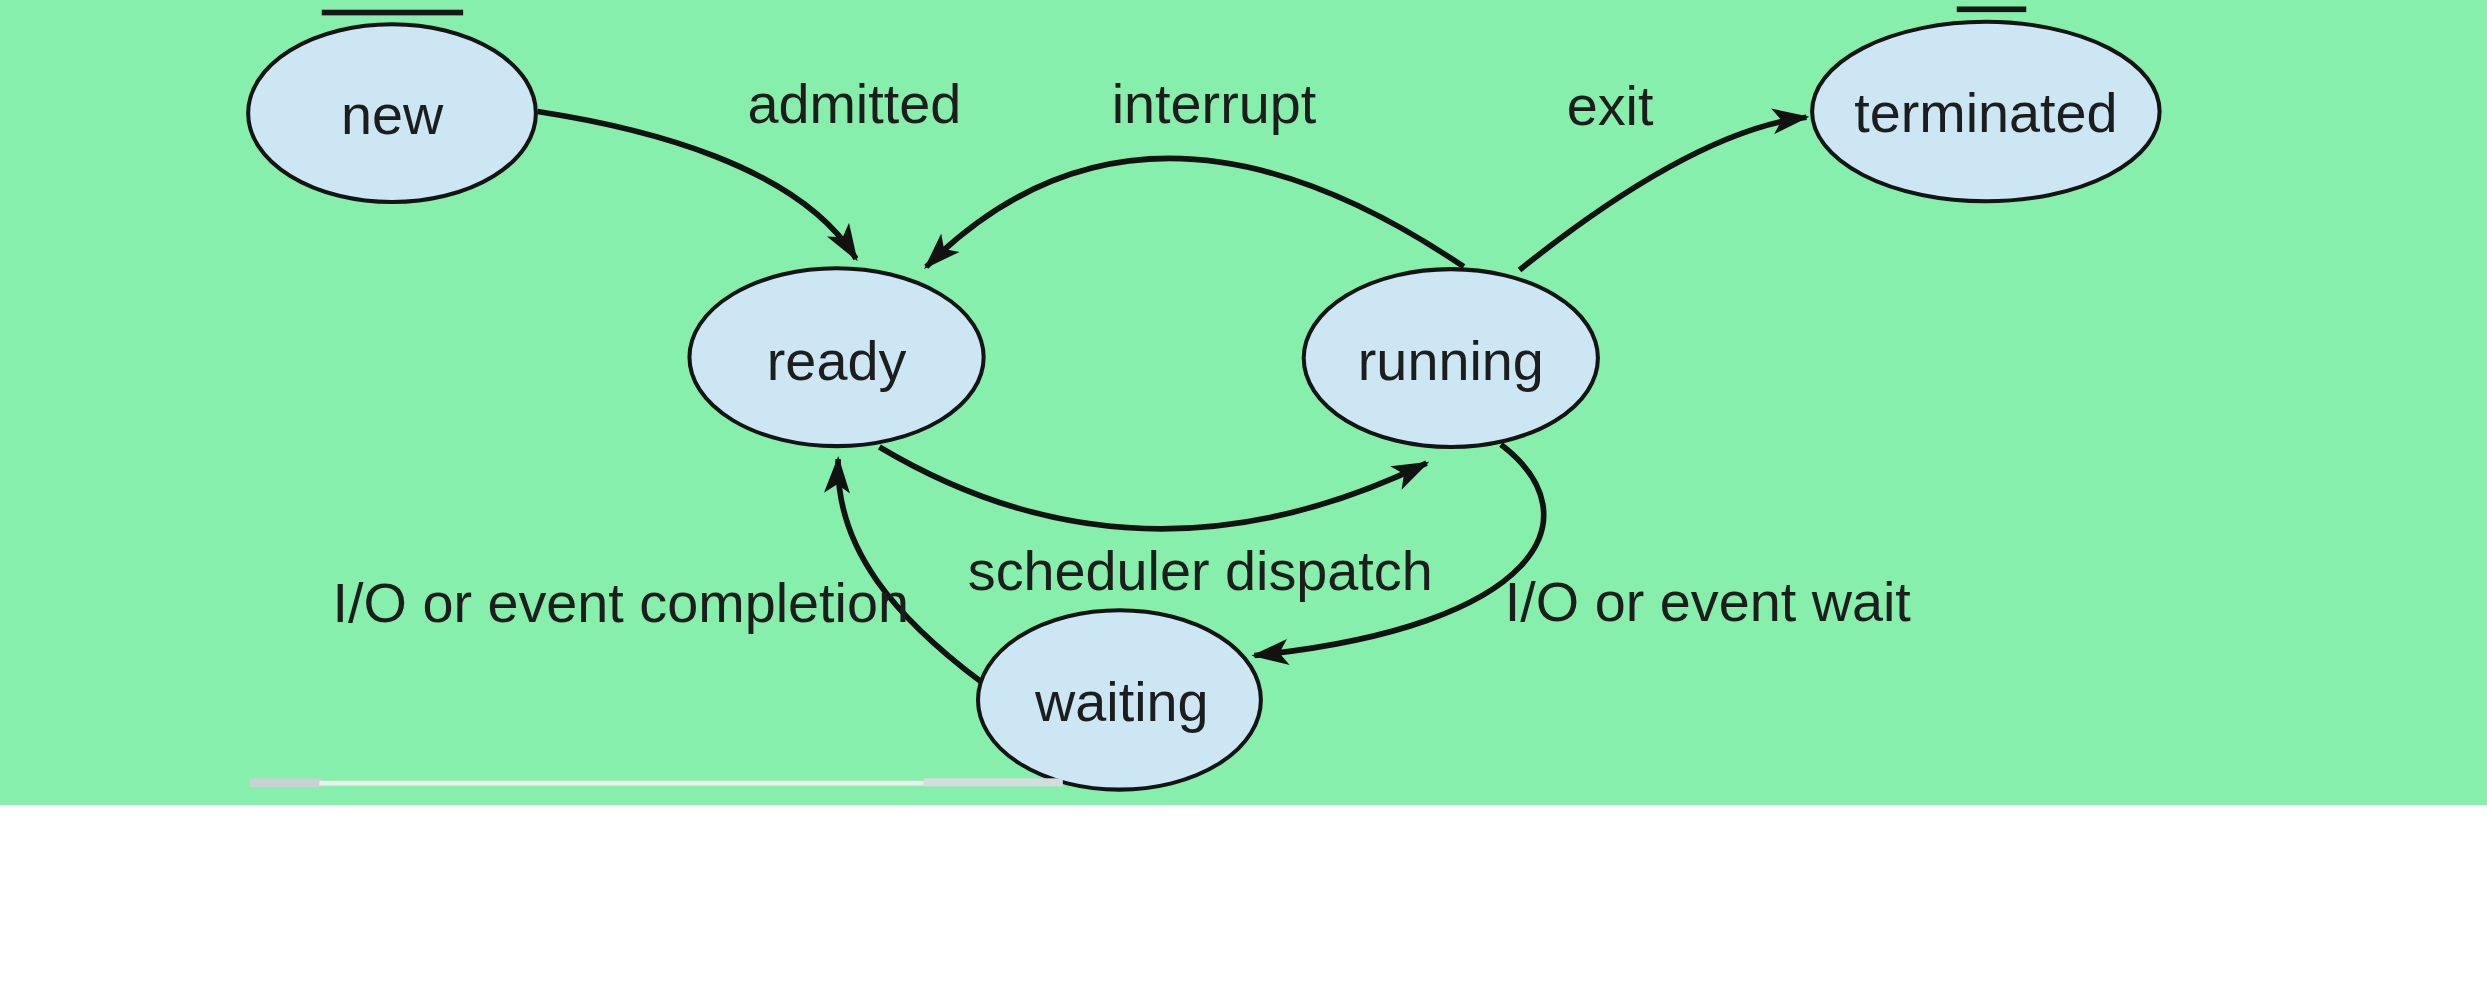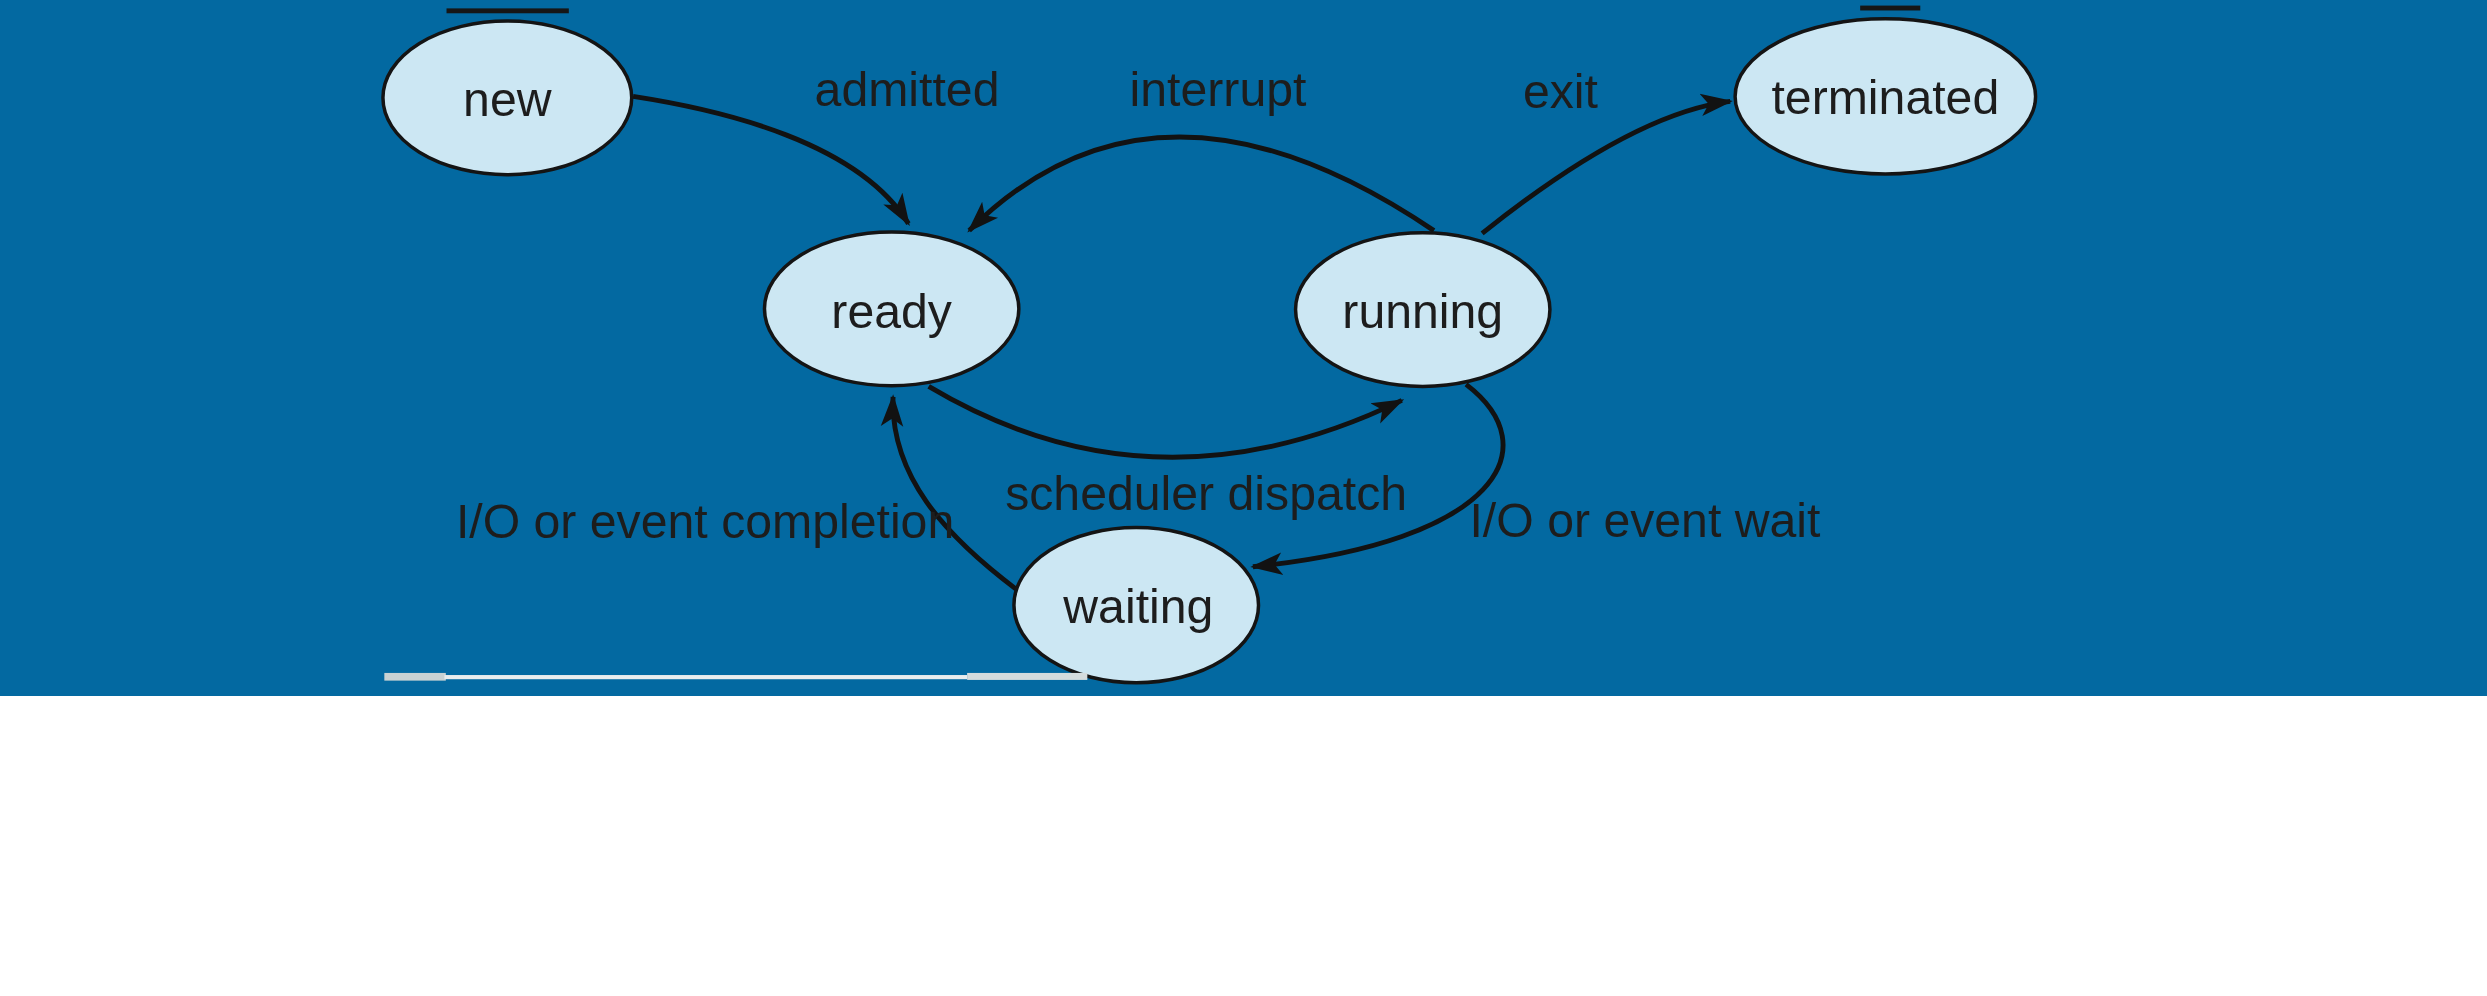--- a/index.html
+++ b/index.html
@@ -3,22 +3,22 @@
 <meta charset="utf-8">
 <style>
   html, body {
     margin: 0;
     padding: 0;
     background: #ffffff;
   }
   .stage {
     position: relative;
     width: 2487px;
-    height: 696px;
-    background: #0369a1;
+    height: 805px;
+    background: #86efac;
     overflow: hidden;
     font-family: "Liberation Sans", sans-serif;
   }
   svg.diagram {
     position: absolute;
     left: 0;
     top: 0;
     width: 100%;
     height: 100%;
   }

